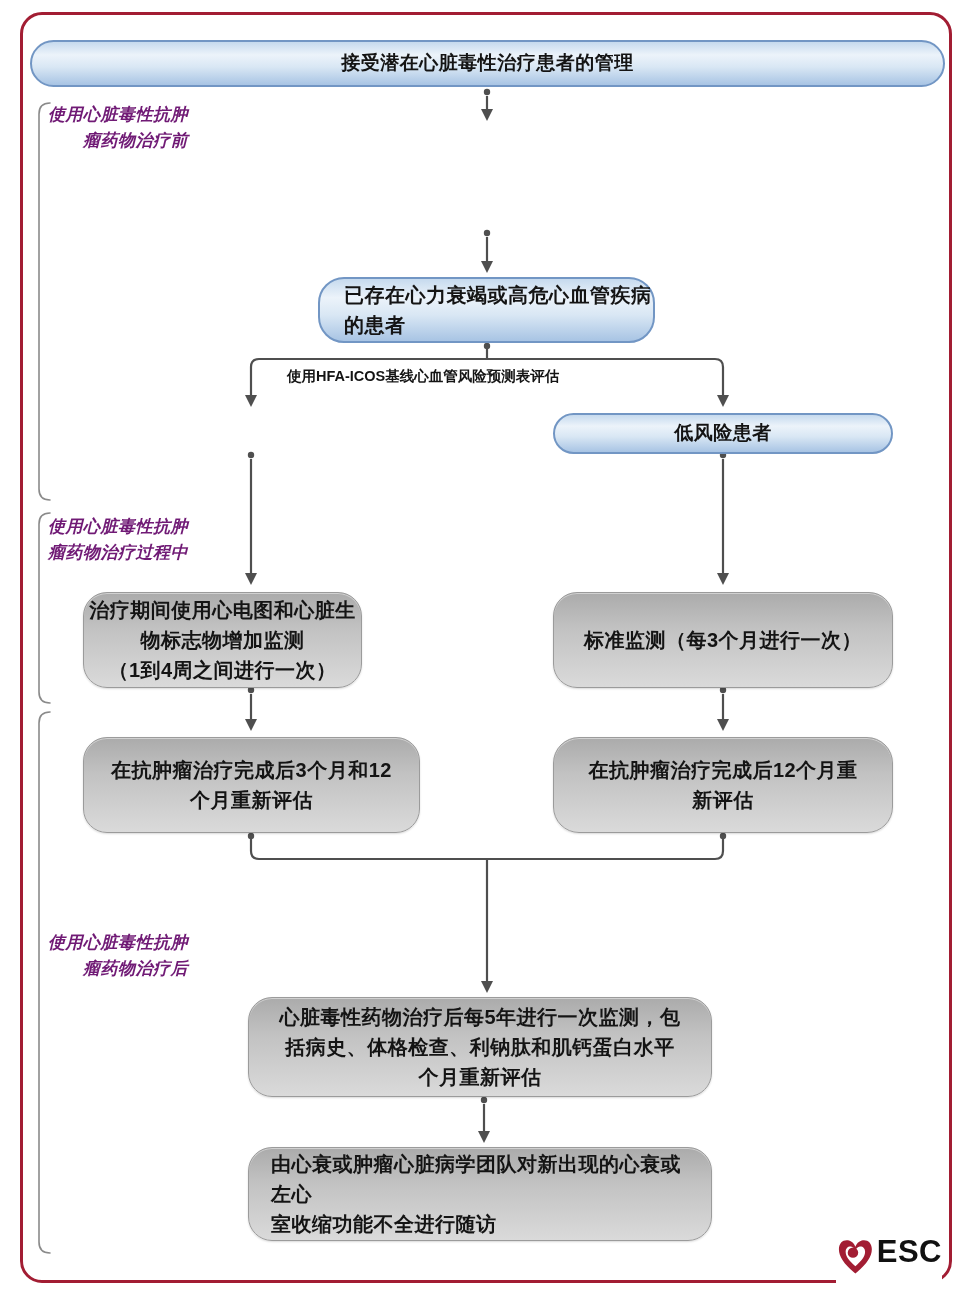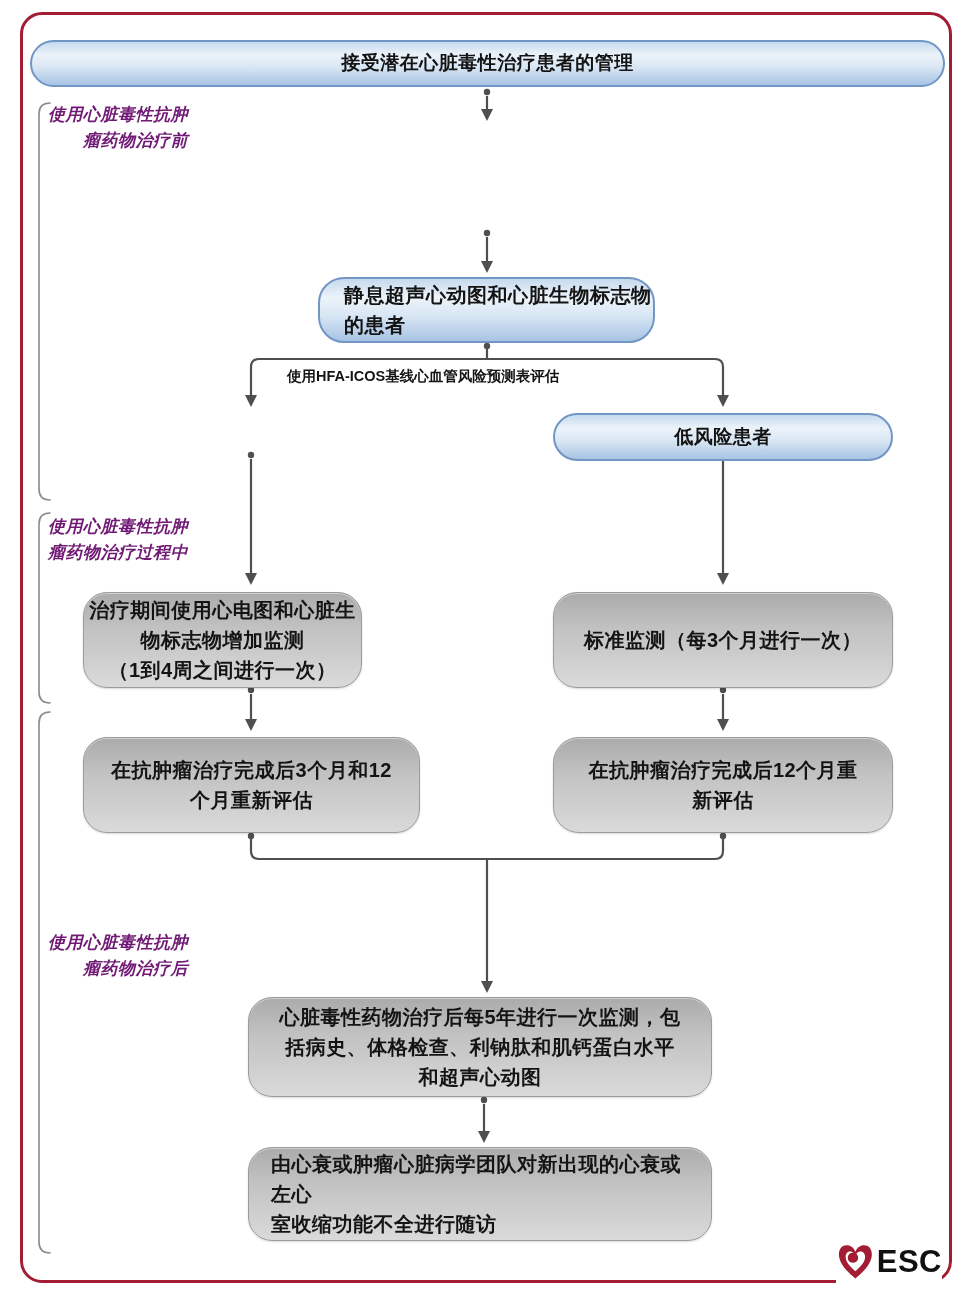--- a/index.html
+++ b/index.html
@@ -35,21 +35,21 @@
   .leftalign{justify-content:flex-start;text-align:left;}
   .phase{
     position:absolute;font-style:italic;font-weight:bold;font-size:17px;
     line-height:1.55;white-space:pre-line;z-index:3;color:#701a75;letter-spacing:0.5px;text-align:right;
   }
   .branch-label{
     position:absolute;font-weight:bold;font-size:14.5px;text-align:left;z-index:3;color:#141414;
   }
   .logo{
     position:absolute;left:836px;top:1234px;height:56px;width:106px;
-    display:flex;align-items:center;background:#ffffff;z-index:4;
+    display:flex;align-items:flex-start;background:#ffffff;z-index:4;
   }
   .logo-text{font-weight:bold;font-size:31px;letter-spacing:0.5px;color:#111;margin-left:2px;}
 </style>
 </head>
 <body>
 
 <div class="canvas">
 
   <div class="frame"></div>
 
@@ -98,40 +98,40 @@
   <div class="phase" style="left:48px;top:102px;">使用心脏毒性抗肿
 瘤药物治疗前</div>
   <div class="phase" style="left:48px;top:514px;">使用心脏毒性抗肿
 瘤药物治疗过程中</div>
   <div class="phase" style="left:48px;top:930px;">使用心脏毒性抗肿
 瘤药物治疗后</div>
 
   <div class="node blue pill" style="left:30px;top:40px;width:915px;height:47px;">接受潜在心脏毒性治疗患者的管理</div>
 
 
-  <div class="node blue leftalign" style="left:318px;top:277px;width:337px;height:66px;padding-left:24px;">静息超声心动图和心脏生物标志物
+  <div class="node blue leftalign" style="left:318px;top:277px;width:337px;height:66px;padding-left:24px;">已存在心力衰竭或高危心血管疾病
 的患者</div>
 
   <div class="branch-label" style="left:287px;top:367px;width:400px;">使用HFA-ICOS基线心血管风险预测表评估</div>
 
-  <div class="node blue pill" style="left:553px;top:413px;width:340px;height:48px;">低风险患者</div>
+  <div class="node blue pill" style="left:553px;top:413px;width:340px;height:41px;">低风险患者</div>
 
   <div class="node gray" style="left:83px;top:592px;width:279px;height:96px;">治疗期间使用心电图和心脏生
 物标志物增加监测
 （1到4周之间进行一次）</div>
   <div class="node gray" style="left:553px;top:592px;width:340px;height:96px;">标准监测（每3个月进行一次）</div>
 
   <div class="node gray" style="left:83px;top:737px;width:337px;height:96px;">在抗肿瘤治疗完成后3个月和12
 个月重新评估</div>
   <div class="node gray" style="left:553px;top:737px;width:340px;height:96px;border-radius:26px;">在抗肿瘤治疗完成后12个月重
 新评估</div>
 
   <div class="node gray" style="left:248px;top:997px;width:464px;height:100px;">心脏毒性药物治疗后每5年进行一次监测，包
 括病史、体格检查、利钠肽和肌钙蛋白水平
-和超声心动图</div>
+个月重新评估</div>
 
   <div class="node gray leftalign" style="left:248px;top:1147px;width:464px;height:94px;padding:0 22px;">由心衰或肿瘤心脏病学团队对新出现的心衰或左心
 室收缩功能不全进行随访</div>
 
   <div class="logo">
     <svg width="42" height="46" viewBox="0 0 40 40">
       <path d="M20 37 C9 28 3 20 3 12 C3 5 8 1.5 13.5 3 C16.5 3.8 19 6.5 20 9.5
                C21 6.5 23.5 3.8 26.5 3 C32 1.5 37 5 37 12 C37 20 31 28 20 37 Z" style="fill:var(--c-frame,#A21D33)"></path>
       <path d="M20 37 C9 28 3 20 3 12 C3 5 8 1.5 13.5 3 C16.5 3.8 19 6.5 20 9.5
                C21 6.5 23.5 3.8 26.5 3 C32 1.5 37 5 37 12 C37 20 31 28 20 37 Z" transform="translate(8.2,7.6) scale(0.59)" style="fill:#ffffff"></path>

